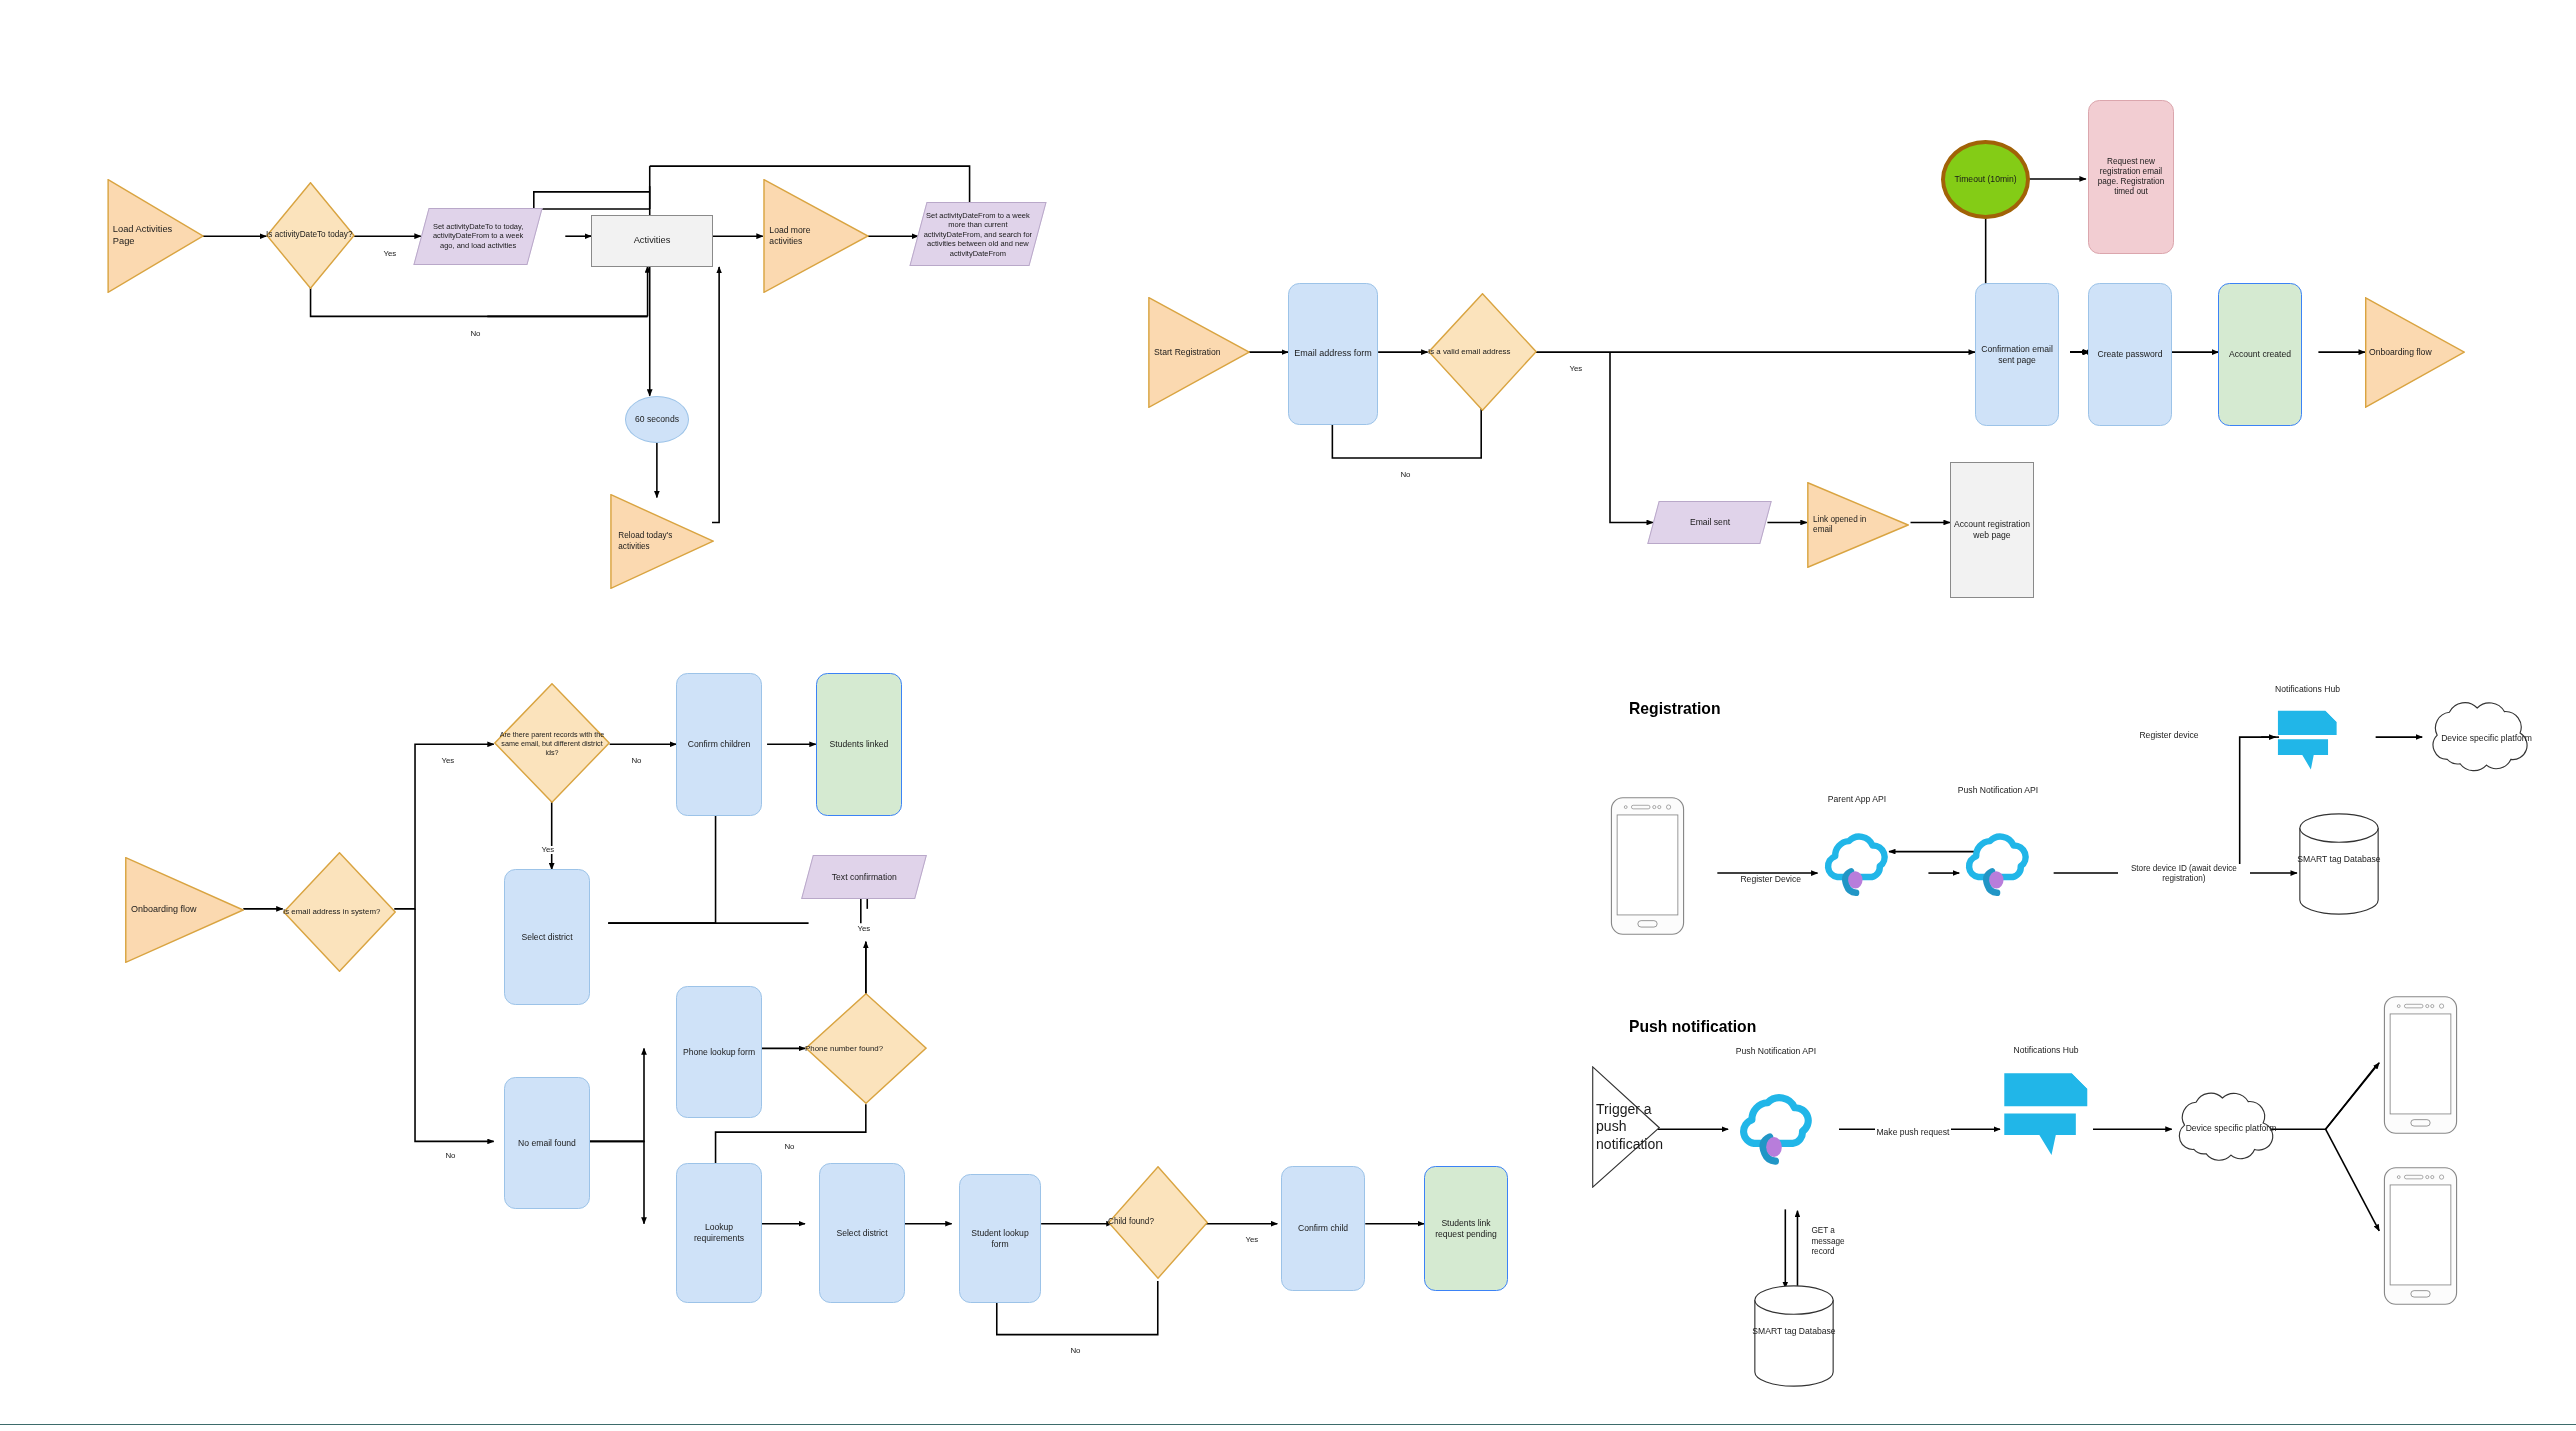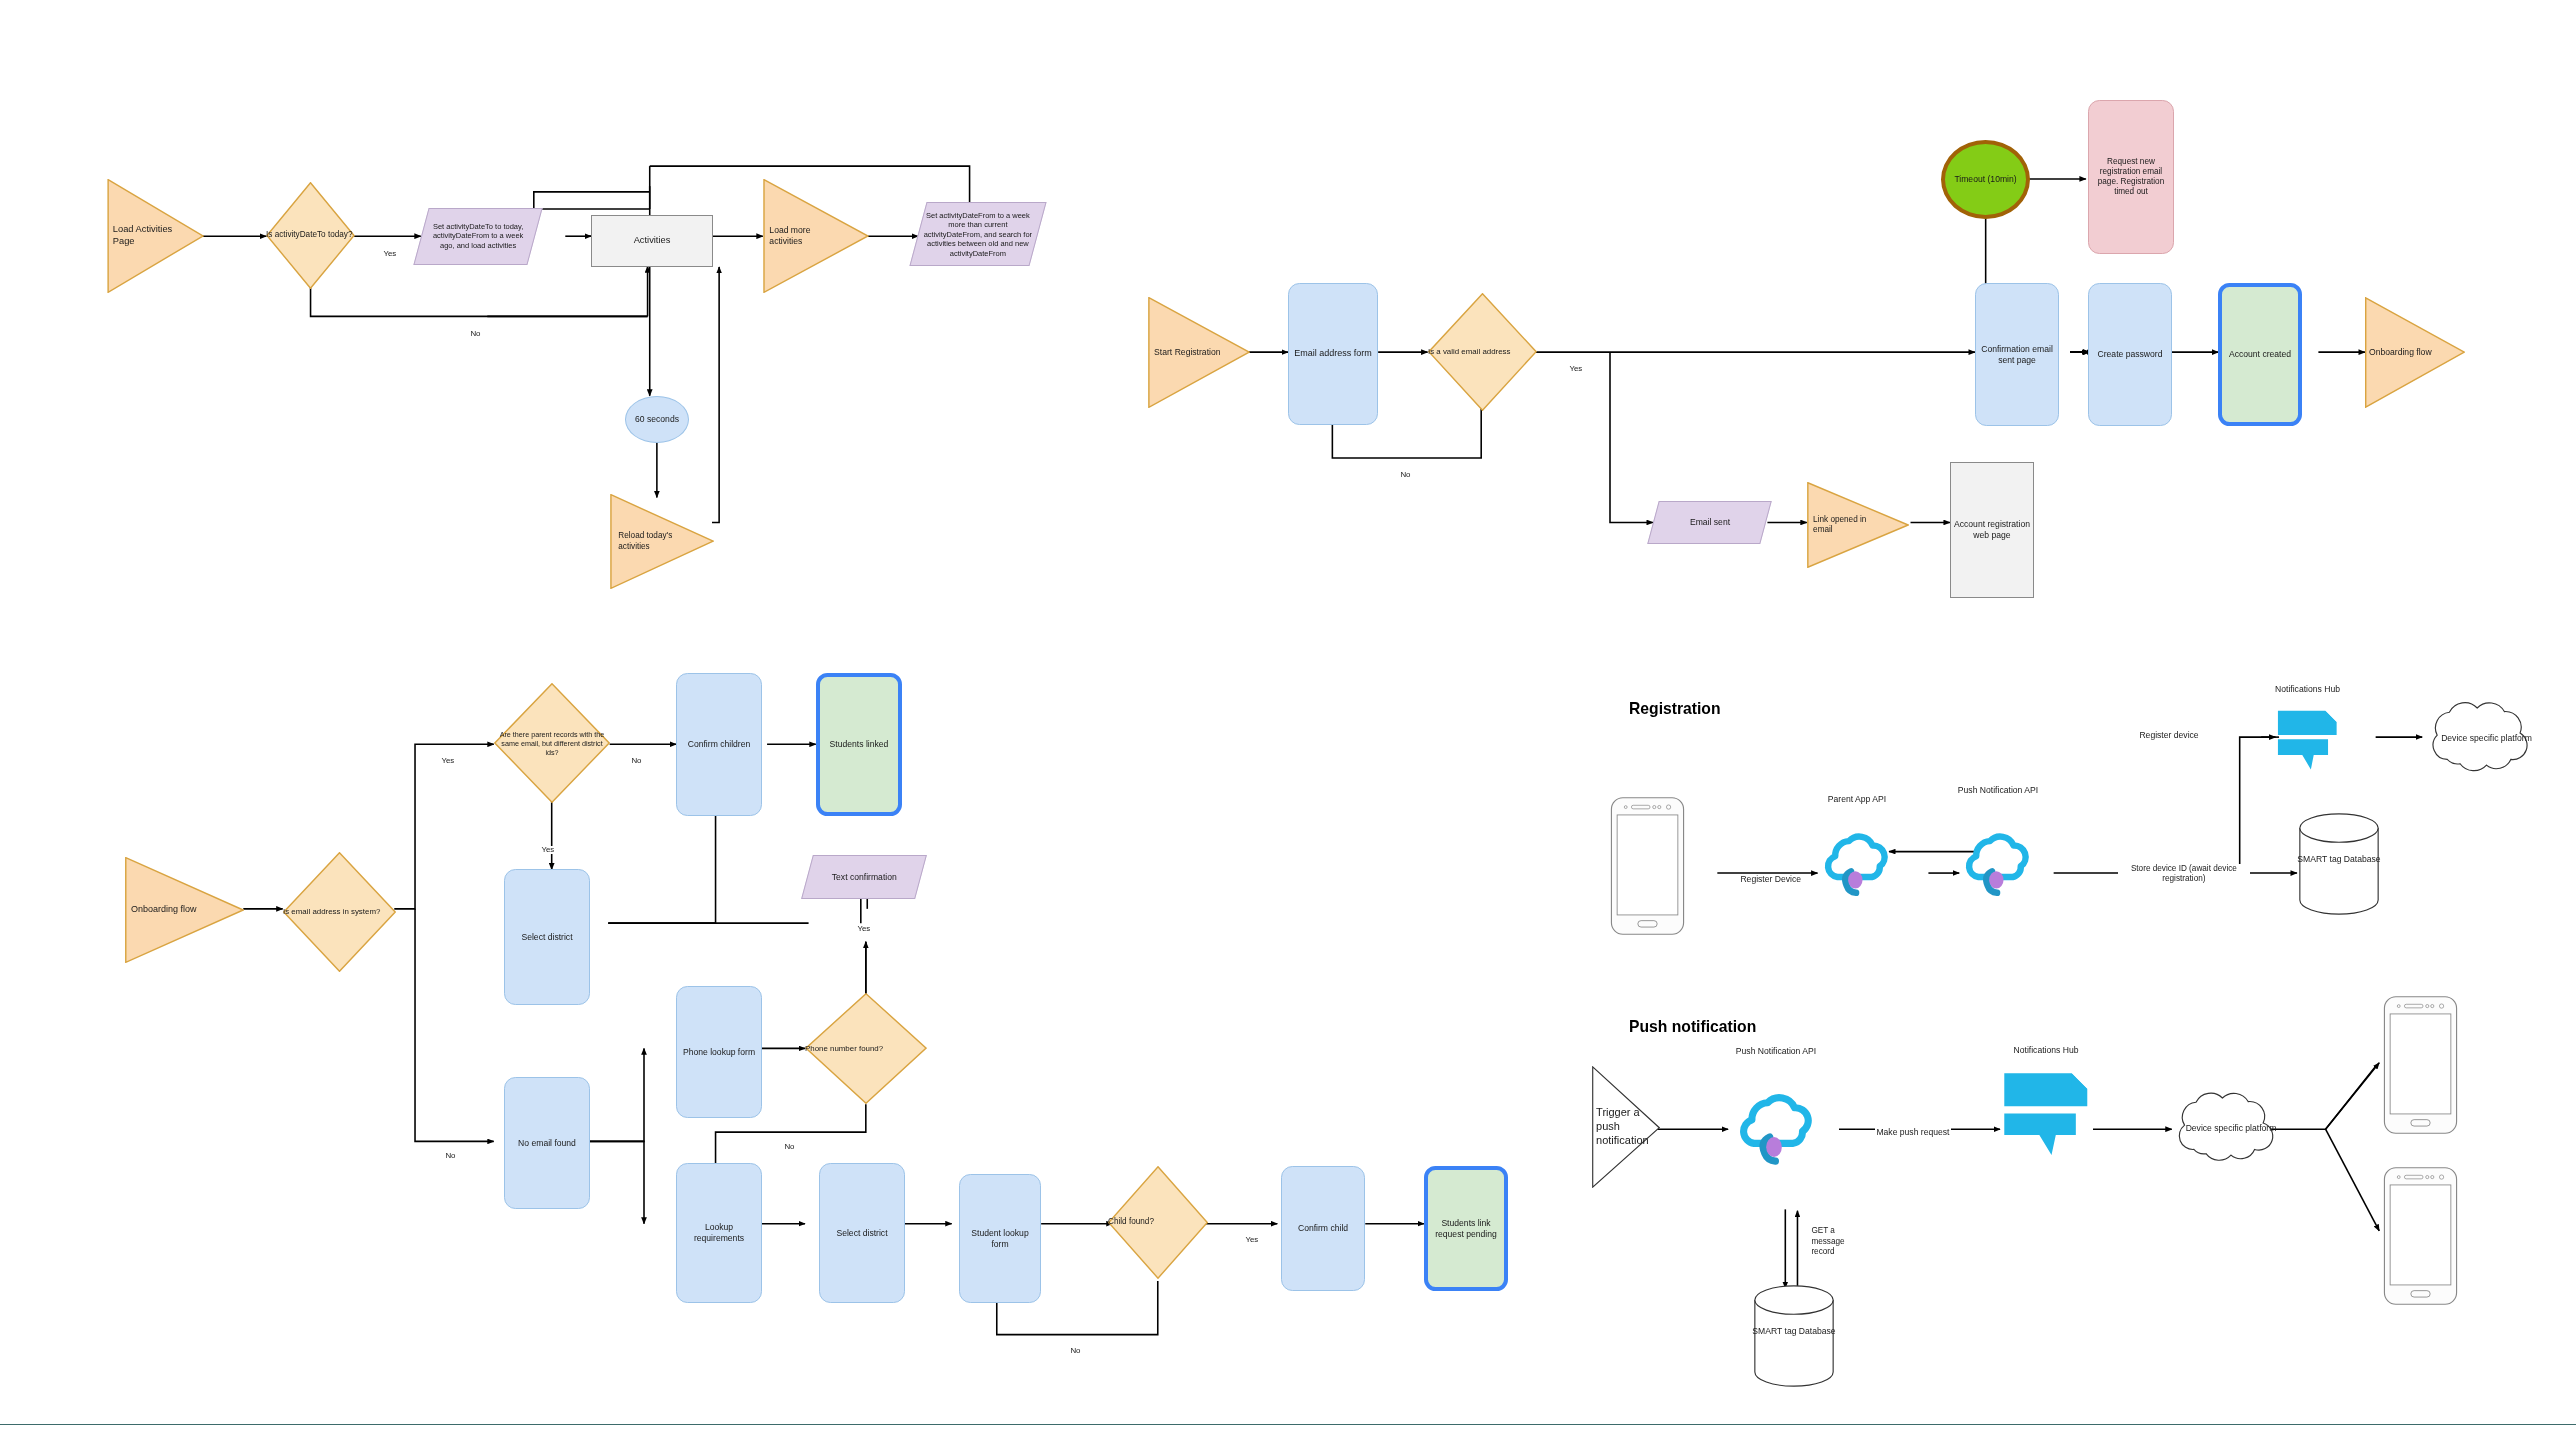--- a/index.html
+++ b/index.html
@@ -14,21 +14,21 @@
   .bottom-rule { position:absolute; left:0; top:1424px; width:2576px; height:1.4px; background:#3d6b6b; }
 
   
   .node { position:absolute; box-sizing:border-box; display:flex; align-items:center;
           justify-content:center; text-align:center; line-height:1.25; }
   .node span { display:block; padding:0 2.9px; }
 
   .proc {                       
     background:#cfe2f8; border:1px solid #9cc3e8; border-radius:11.4px;
   }
-  .proc-green { background:#d5ead1; border:4px solid #3b82f6; border-radius:11.4px; }
+  .proc-green { background:#d5ead1; border:1px solid #3b82f6; border-radius:11.4px; }
   .proc-pink  { background:#f2cdd2; border:1px solid #dba6ad; border-radius:11.4px; }
   .proc-grey  { background:#f2f2f2; border:1px solid #8a8a8a; border-radius:0; }
 
   .para {                        
     background:#e0d3ea; border:1px solid #b9a8c9;
     transform:skewX(-15deg);
   }
   .para > span { transform:skewX(15deg); }
 
   .diamond-wrap { position:absolute; }
@@ -457,21 +457,21 @@
   <div class="edge-label" style="left:1739px; top:855px; font-size:8.6px;">Register Device</div>
   <div class="edge-label" style="left:2138px; top:711px; font-size:8.6px;">Register device</div>
   <div class="edge-label" style="left:2118px; top:844px; width:129px; text-align:center; font-size:8.2px; line-height:1.25;">Store device ID (await device registration)</div>
 
   <div class="section-title" style="left:1629px; top:1018px; font-size:15.7px;">Push notification</div>
 
   <div class="tri-wrap" style="left:1592px; top:1066px; width:68px; height:122px;">
     <svg width="68" height="122" viewBox="0 0 95 170">
         <polygon points="1,1 94,86 1,169" fill="#ffffff" stroke="#333" stroke-width="1.6"></polygon>
       </svg>
-    <div class="tri-label" style="left:6%; width:68%; font-size:11px;">
+    <div class="tri-label" style="left:6%; width:68%; font-size:14px;">
       <span>Trigger a push notification</span>
     </div>
   </div>
 
   <div class="cloud-wrap" style="left:1732px; top:1080px; width:89px; height:89px;">
     <svg width="89" height="89" viewBox="0 0 125 125">
       <path d="M31,89 a17,17 0 0 1 -3,-33 a23,23 0 0 1 22,-24 a23,23 0 0 1 38,7 a18,18 0 0 1 11,33 a16,16 0 0 1 -13,17 z" fill="none" stroke="#21b6e8" stroke-width="10" stroke-linejoin="round"></path>
       <path d="M53,80 q-14,7 -7,23 q4,10 15,11" fill="none" stroke="#2196c6" stroke-width="10" stroke-linecap="round"></path>
       <ellipse cx="59" cy="94" rx="11" ry="14" fill="#b87ddb"></ellipse>
     </svg>

